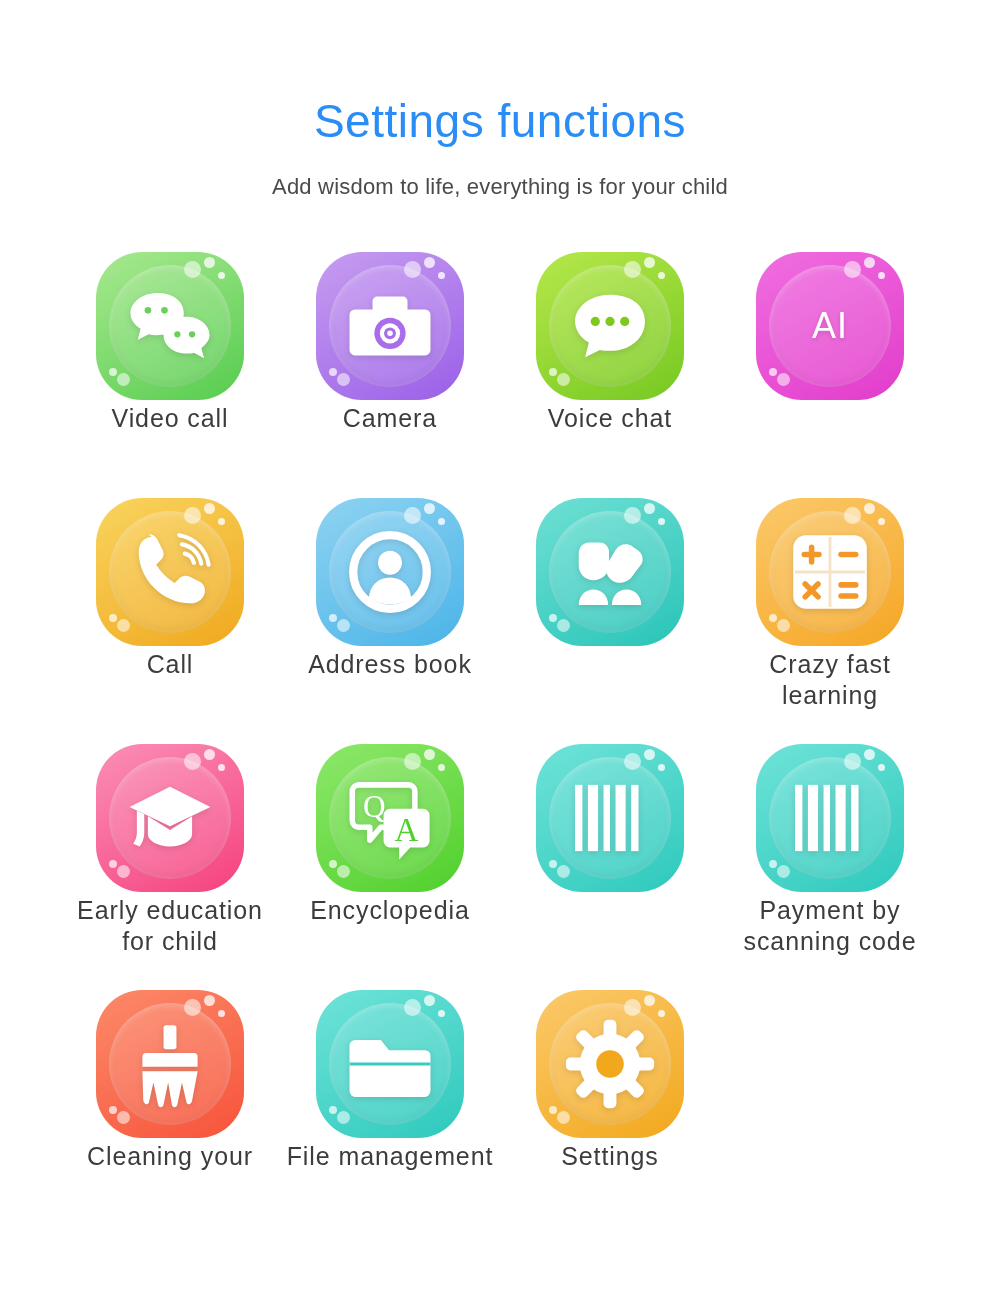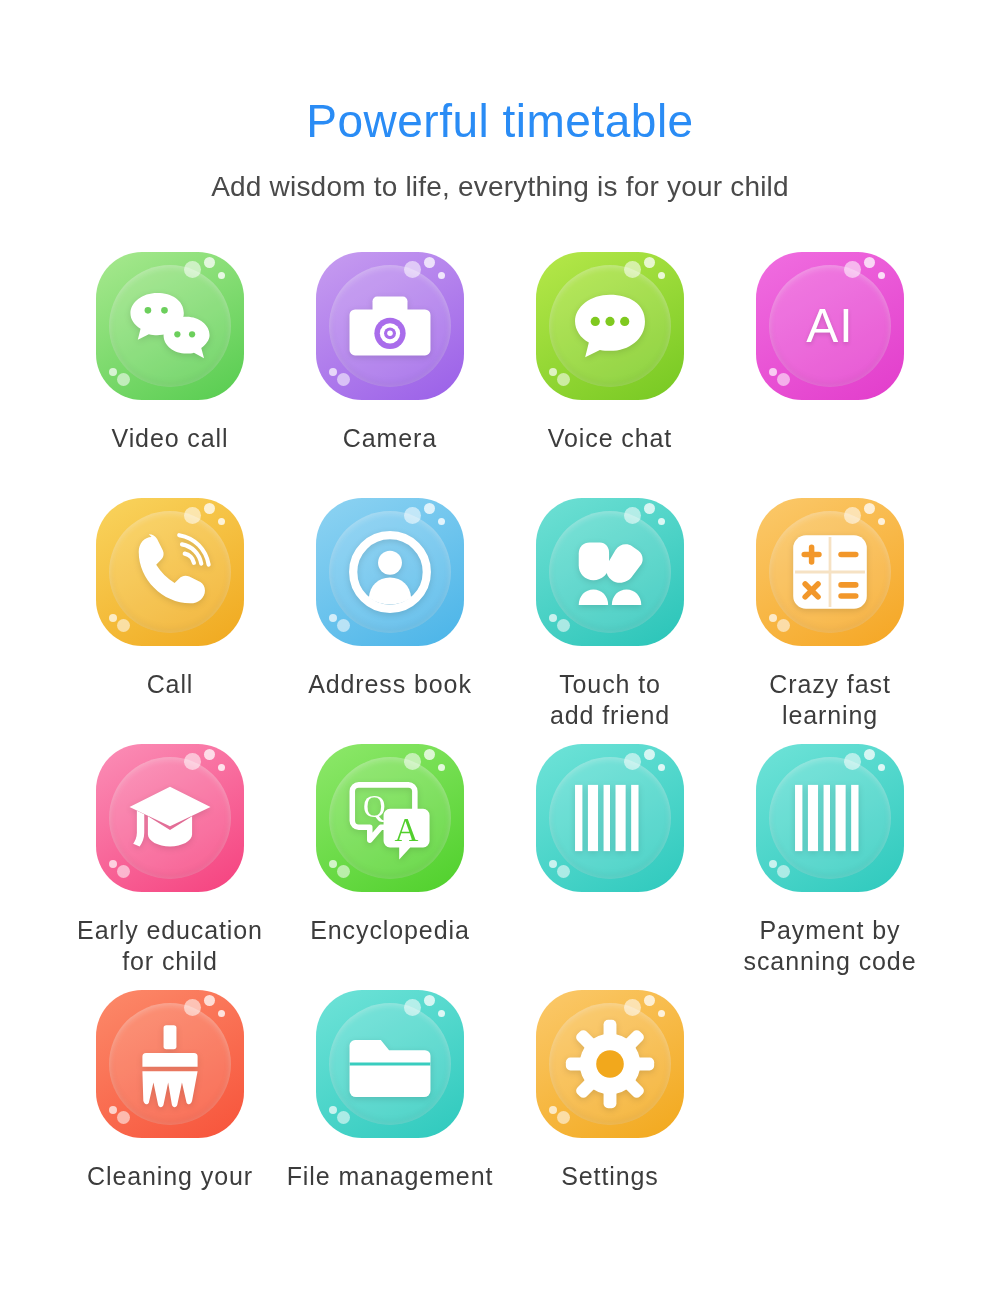--- a/index.html
+++ b/index.html
@@ -32,21 +32,21 @@
   .page-title {
     font-size: 46px;
     line-height: 58px;
     font-weight: 400;
     color: #2a8cf5;
     letter-spacing: 0.5px;
   }
 
   .page-subtitle {
     margin-top: 20px;
-    font-size: 28px;
+    font-size: 22px;
     line-height: 34px;
     font-weight: 400;
     color: #4a4a4a;
     letter-spacing: 0.2px;
   }
 
   
   .grid {
     margin-top: 48px;
     display: grid;
@@ -112,48 +112,48 @@
     align-items: center;
     justify-content: center;
   }
   .glyph svg { width: 100%; height: 100%; display: block;
     filter: drop-shadow(0 2px 3px rgba(0,0,0,0.12)); }
 
   .ai-text {
     position: relative;
     z-index: 3;
     font-family: "Liberation Sans", sans-serif;
-    font-size: 48px;
+    font-size: 36px;
     font-weight: 400;
     color: #ffffff;
     letter-spacing: 1px;
     text-shadow: 0 2px 4px rgba(0,0,0,0.15);
     line-height: 1;
   }
 
   
   .tile-label {
-    margin-top: 23px;
+    margin-top: 3px;
     text-align: center;
     font-size: 25px;
     line-height: 31px;
     font-weight: 400;
     color: #3c3c3c;
     letter-spacing: 0.9px;
     max-width: 235px;
     white-space: pre-line;
   }
 </style>
 </head>
 <body>
 
 <div class="page">
 
   <div class="header">
-    <div class="page-title">Powerful timetable</div>
+    <div class="page-title">Settings functions</div>
     <div class="page-subtitle">Add wisdom to life, everything is for your child</div>
   </div>
 
   <div class="grid">
       <div class="grid-cell">
         <div class="icon-tile" style="background: linear-gradient(150deg, rgb(168, 233, 143) 0%, rgb(86, 204, 79) 100%);">
           <span class="bub b1"></span>
           <span class="bub b2"></span>
           <span class="bub b3"></span>
           <span class="bub b4"></span>
@@ -276,22 +276,20 @@
             <svg viewBox="0 0 100 100" xmlns="http://www.w3.org/2000/svg">
               <g fill="#ffffff">
                 <path d="M16 30c0-7 5-12 12-12h11c6 0 10 5 10 11v14c0 9-8 16-17 16S16 52 16 43V30z"></path>
                 <path d="M16 86c0-10 7-17 16-17s16 7 16 17z"></path>
                 <path d="M56 26c4-6 12-8 18-4l7 5c5 4 6 11 2 16l-9 12c-5 7-15 9-22 4s-8-14-3-21z"></path>
                 <path d="M52 86c0-10 7-17 16-17s16 7 16 17z"></path>
               </g>
             </svg>
           </div>
         </div>
-        <div class="tile-label">Touch to
-add friend</div>
       </div>
       <div class="grid-cell">
         <div class="icon-tile" style="background: linear-gradient(150deg, rgb(251, 201, 107) 0%, rgb(245, 166, 35) 100%);">
           <span class="bub b1"></span>
           <span class="bub b2"></span>
           <span class="bub b3"></span>
           <span class="bub b4"></span>
           <span class="bub b5"></span>
           <div class="glyph">
             <svg viewBox="0 0 100 100" xmlns="http://www.w3.org/2000/svg">

